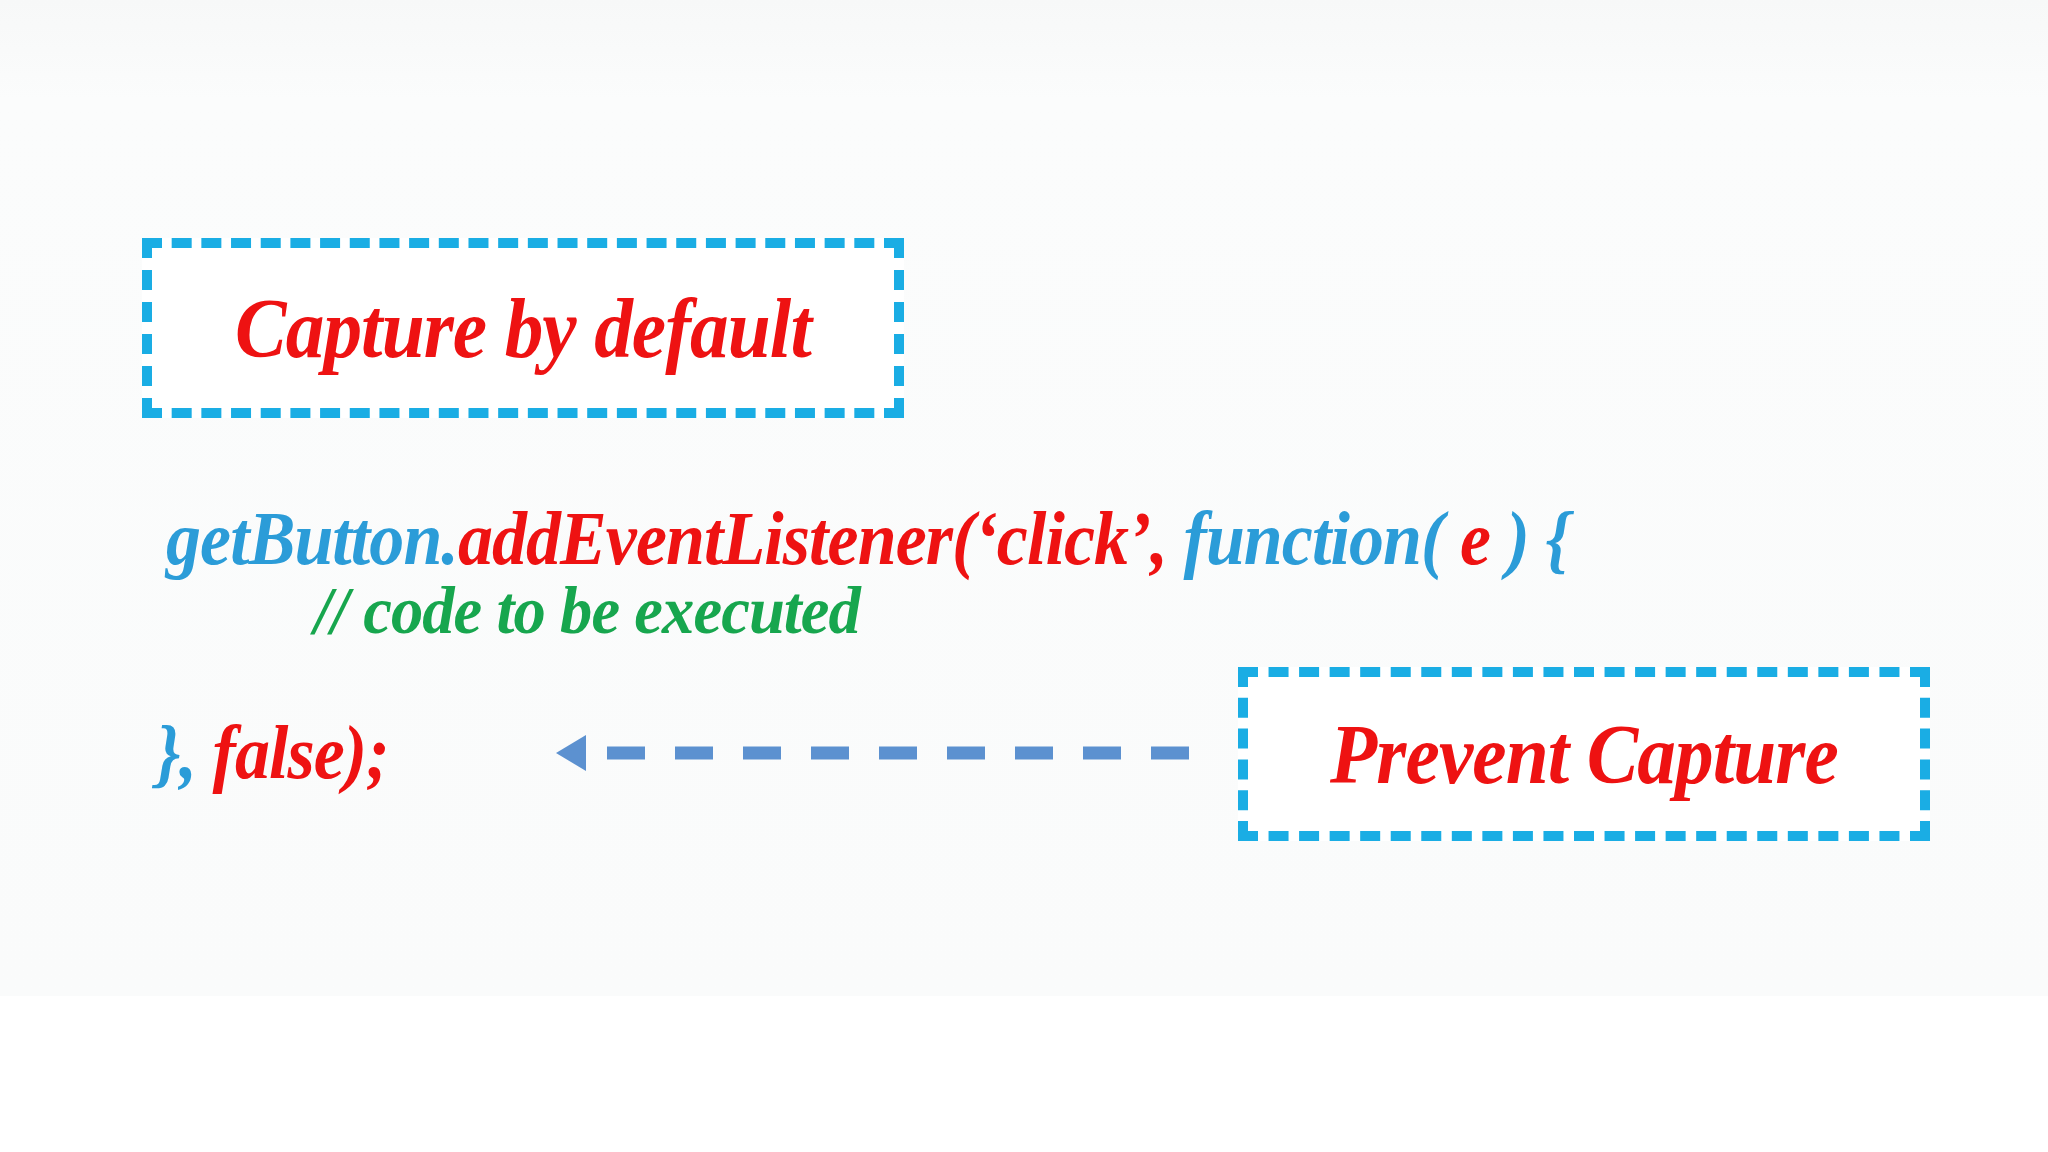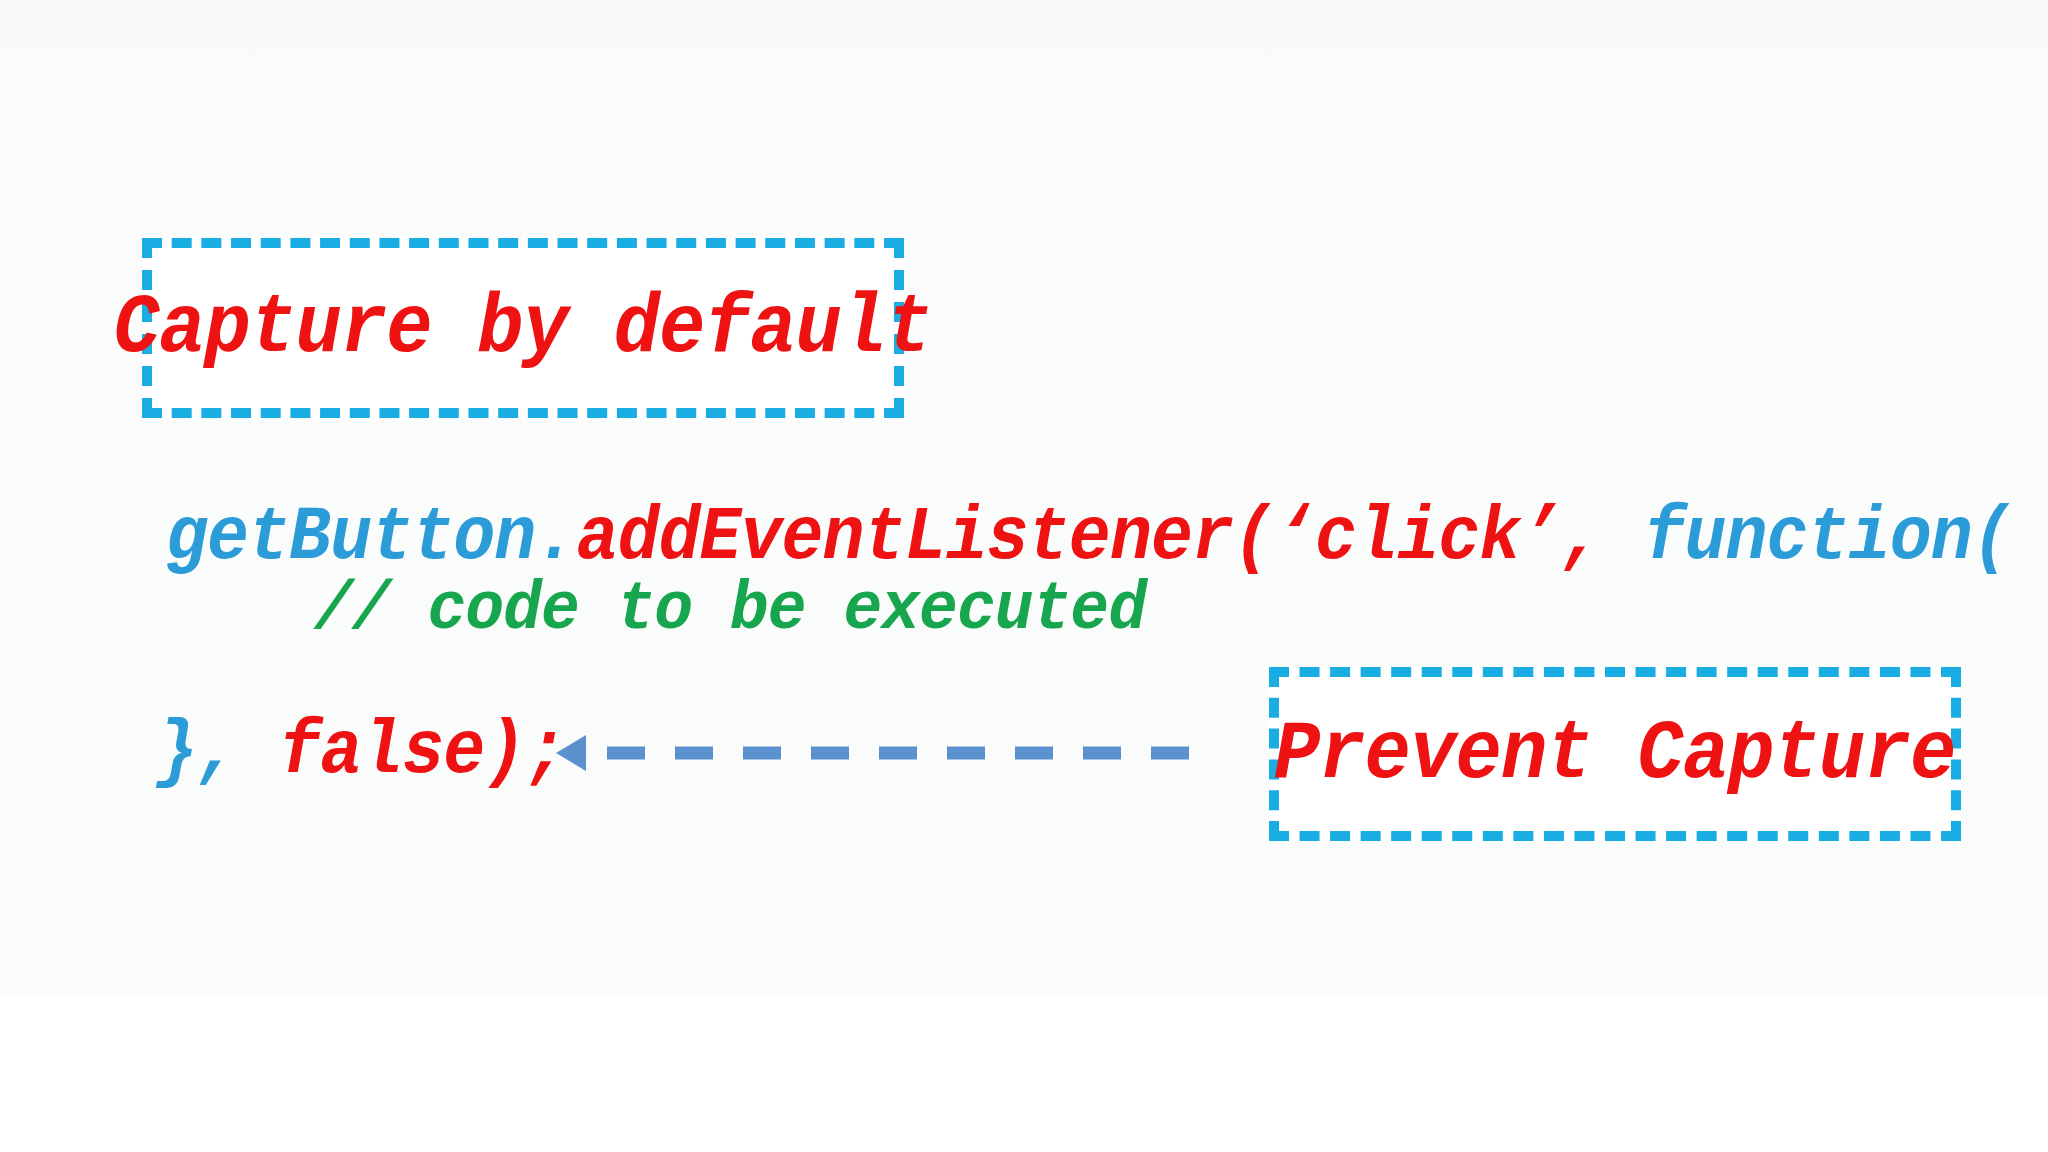--- a/index.html
+++ b/index.html
@@ -6,41 +6,41 @@
     margin: 0;
     padding: 0;
     background: #ffffff;
   }
   .stage {
     position: relative;
     width: 2048px;
     height: 996px;
     overflow: hidden;
     background: linear-gradient(180deg, #f7f8f8 0%, #fbfcfc 10%, #fafbfb 100%);
-    font-family: Liberation Mono, monospace;
+    font-family: Liberation Serif, serif;
   }
 
   
   .dashed-box {
     position: absolute;
     border: 10px dashed #1aade4;
     background: #ffffff;
     display: flex;
     align-items: center;
     justify-content: center;
     box-sizing: border-box;
   }
   .capture-box {
     left: 142px;
     top: 238px;
     width: 762px;
     height: 180px;
   }
   .prevent-box {
-    left: 1269px;
+    left: 1238px;
     top: 667px;
     width: 692px;
     height: 174px;
   }
   .box-label {
     font-size: 84px;
     font-weight: 700;
     font-style: italic;
     color: #ee1212;
     white-space: pre;

